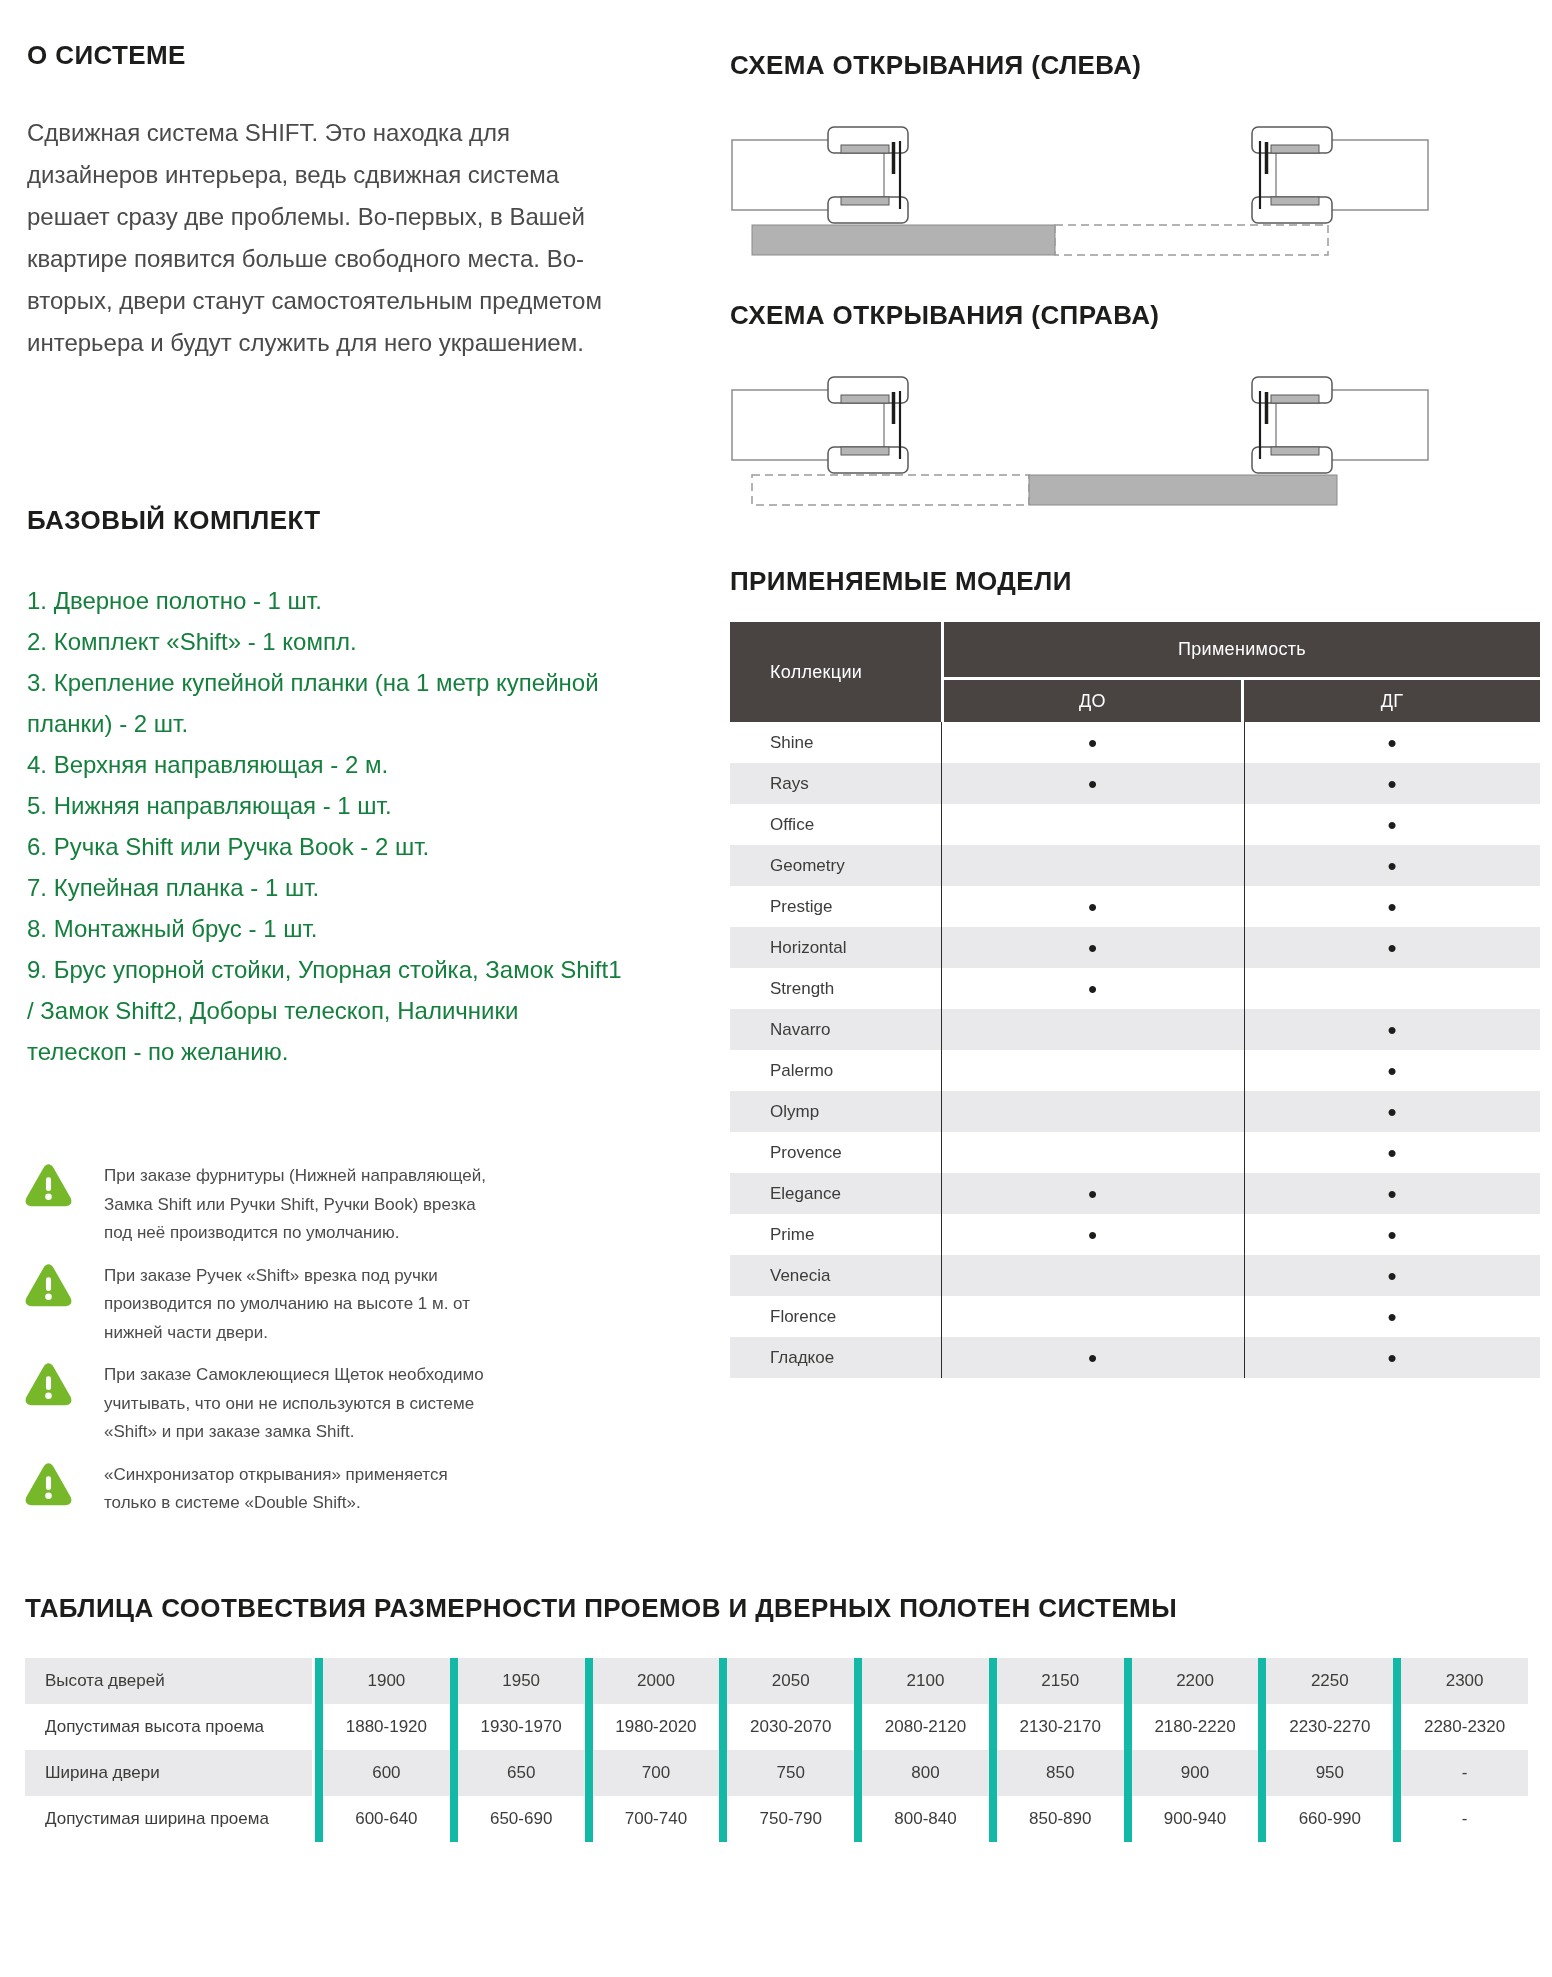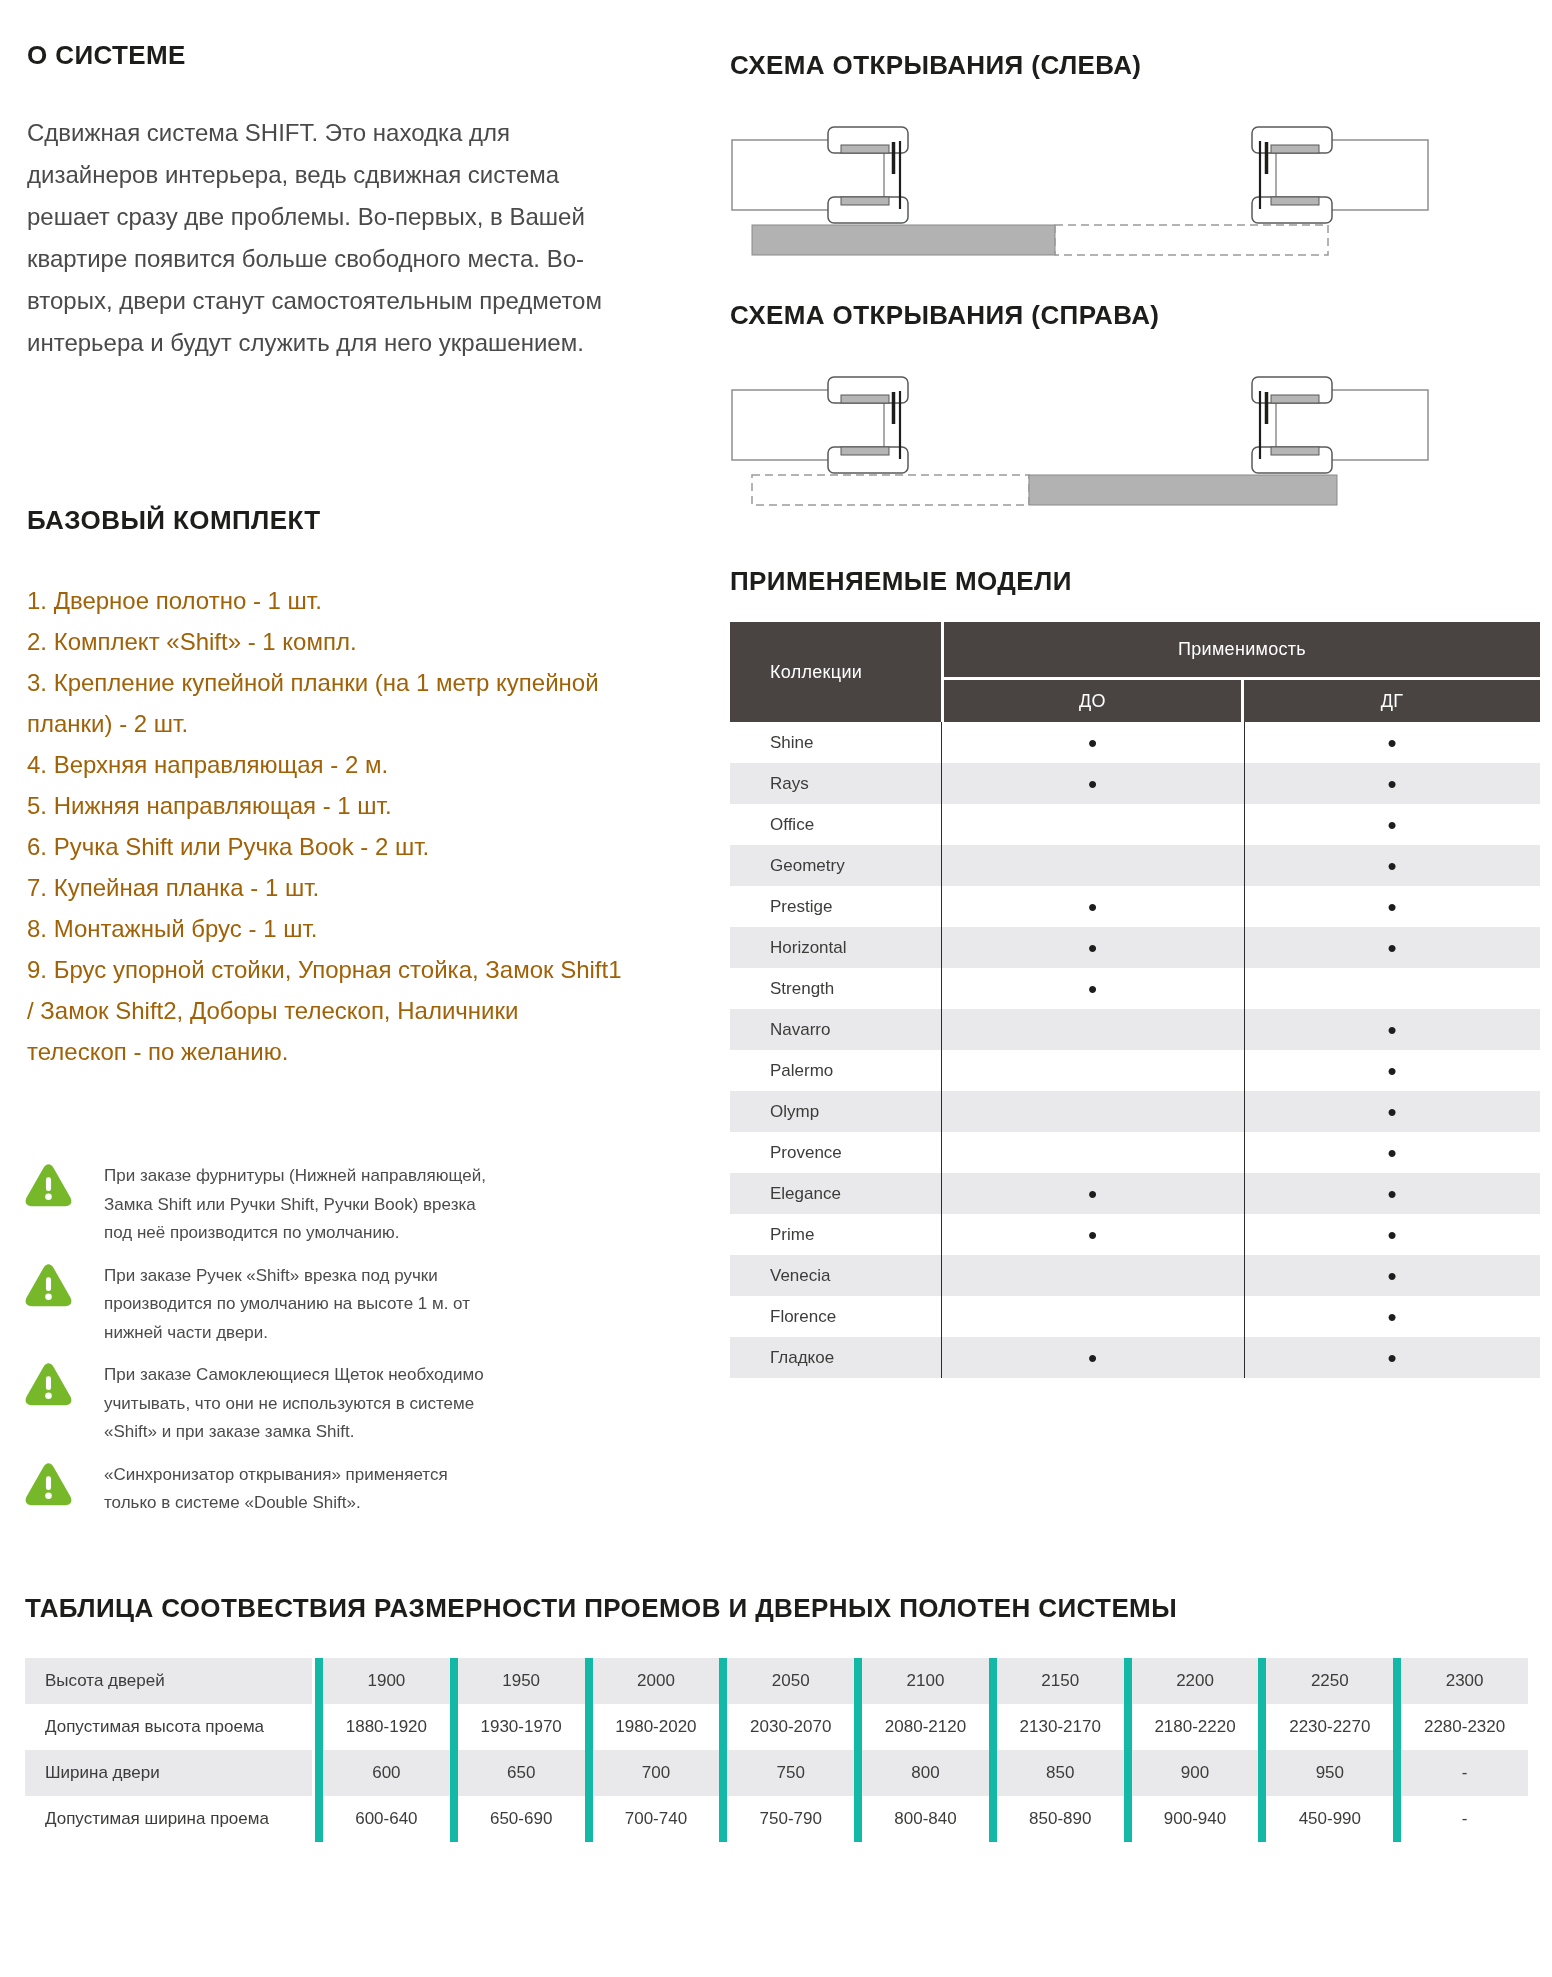--- a/index.html
+++ b/index.html
@@ -1,21 +1,21 @@
 <!DOCTYPE html>
 <html><head>
 <meta charset="utf-8">
 <style>
   html,body{margin:0;padding:0;background:#fff;}
   #canvas{position:relative;width:1552px;height:1977px;background:#fff;overflow:hidden;
           font-family:"Liberation Sans",sans-serif;color:#4a4a4a;}
   .abs{position:absolute;}
   .h-section{font-size:26px;font-weight:bold;color:#1d1d1b;letter-spacing:.4px;white-space:nowrap;}
   .body-text{font-size:24px;line-height:42px;color:#4a4a4a;}
-  .kit-list div{font-size:24px;line-height:41px;color:#a16207;}
+  .kit-list div{font-size:24px;line-height:41px;color:#15803d;}
   
   .warnings{display:flex;flex-direction:column;gap:14px;width:520px;}
   .warning{display:flex;align-items:flex-start;gap:32px;}
   .warning .txt{font-size:17px;line-height:28.5px;color:#4b4b4b;width:385px;}
   .warning svg{flex:0 0 auto;margin-top:2px;}
   
   .diag{position:absolute;left:730px;width:700px;height:130px;}
   .wall{fill:#fff;stroke:#8f8f8f;stroke-width:1.5;}
   .casing{fill:#fff;stroke:#58595b;stroke-width:1.5;}
   .plank{fill:#b5b5b5;stroke:#58595b;stroke-width:1;}
@@ -292,18 +292,18 @@
     </div>
     <div class="s-row">
       <div class="lbl">Допустимая ширина проема</div>
       <div class="val">600-640</div>
       <div class="val">650-690</div>
       <div class="val">700-740</div>
       <div class="val">750-790</div>
       <div class="val">800-840</div>
       <div class="val">850-890</div>
       <div class="val">900-940</div>
-      <div class="val">450-990</div>
+      <div class="val">660-990</div>
       <div class="val">-</div>
     </div>
   </div>
 
 </div>
 
 </body></html>

